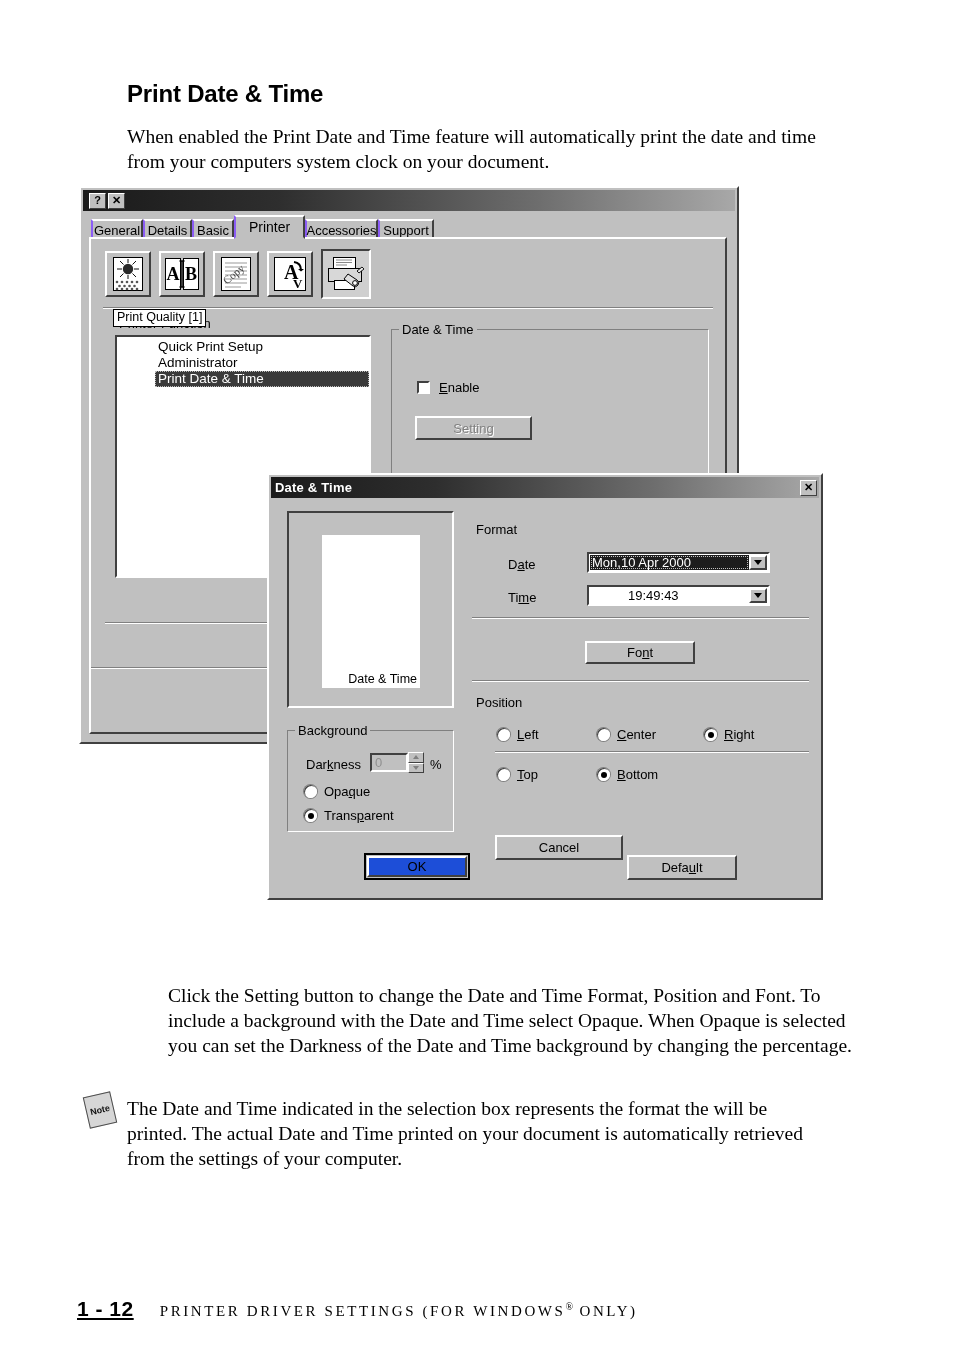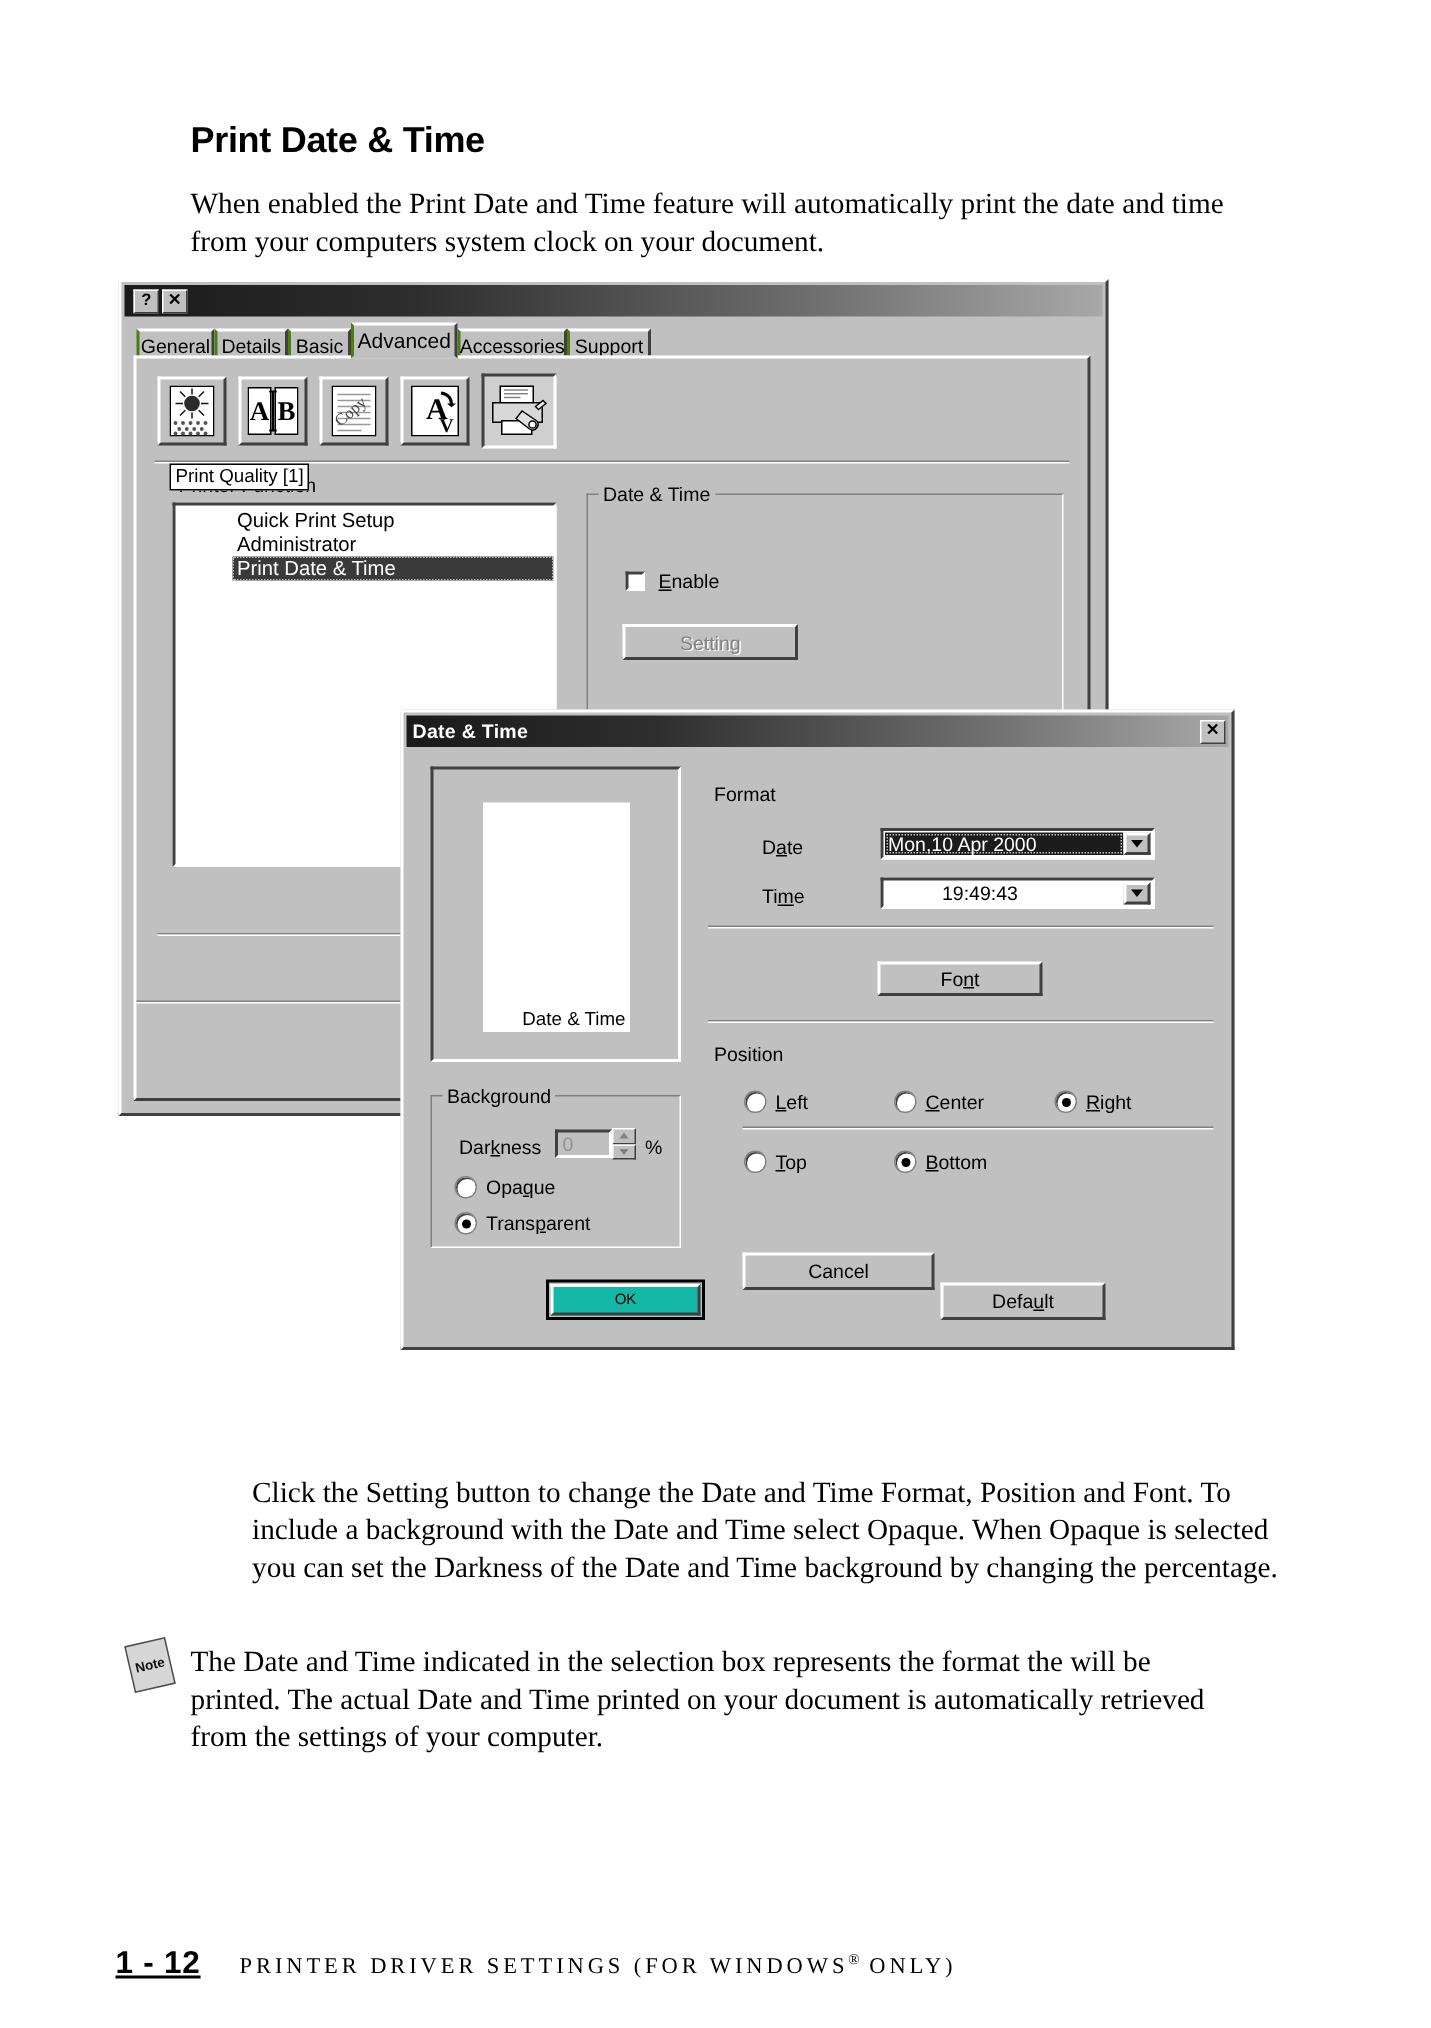--- a/index.html
+++ b/index.html
@@ -145,30 +145,30 @@
     color: #000;
   }
   .btn.disabled { color: #808080; text-shadow: 1px 1px 0 #ffffff; }
   .btn.default-outline {
     border: 2px solid #000;
     padding: 1px;
   }
   .btn.default-outline > .inner {
     width: 100%;
     height: 100%;
-    background: #14b8a6;
+    background: #1d4ed8;
     border-top: 2px solid #ffffff;
     border-left: 2px solid #ffffff;
     border-right: 2px solid #404040;
     border-bottom: 2px solid #404040;
     box-sizing: border-box;
     display: flex;
     align-items: center;
     justify-content: center;
-    font-size: 10px;
+    font-size: 13px;
   }
 
   .group {
     position: absolute;
     border: 1px solid #808080;
     border-right-color: #ffffff;
     border-bottom-color: #ffffff;
     box-sizing: border-box;
   }
   .group-label {
@@ -193,21 +193,21 @@
     font-size: 13px;
     white-space: nowrap;
   }
   .lbl u { text-decoration: underline; }
 
   
   .tab {
     position: absolute;
     background: #c0c0c0;
     border-top: 2px solid #ffffff;
-    border-left: 2px solid #4d7c0f;
+    border-left: 2px solid #8b5cf6;
     border-right: 2px solid #404040;
     box-sizing: border-box;
     font-size: 13px;
     display: flex;
     align-items: center;
     justify-content: center;
     padding: 0 6px;
     white-space: nowrap;
   }
   .tab.active {
@@ -431,21 +431,21 @@
     <div class="tab" style="left:10px; top:6px; width:52px; height:20px;">
       <span>General</span>
     </div>
     <div class="tab" style="left:62px; top:6px; width:49px; height:20px;">
       <span>Details</span>
     </div>
     <div class="tab" style="left:111px; top:6px; width:42px; height:20px;">
       <span>Basic</span>
     </div>
     <div class="tab active" style="left:153px; top:2px; width:71px; height:24px; border-bottom:2px solid #c0c0c0;">
-      <span>Advanced</span>
+      <span>Printer</span>
     </div>
     <div class="tab" style="left:224px; top:6px; width:73px; height:20px;">
       <span>Accessories</span>
     </div>
     <div class="tab" style="left:297px; top:6px; width:56px; height:20px;">
       <span>Support</span>
     </div>
   </div>
 
   <div style="position:absolute; left:8px; top:49px; width:638px; height:497px; background:#c0c0c0;

